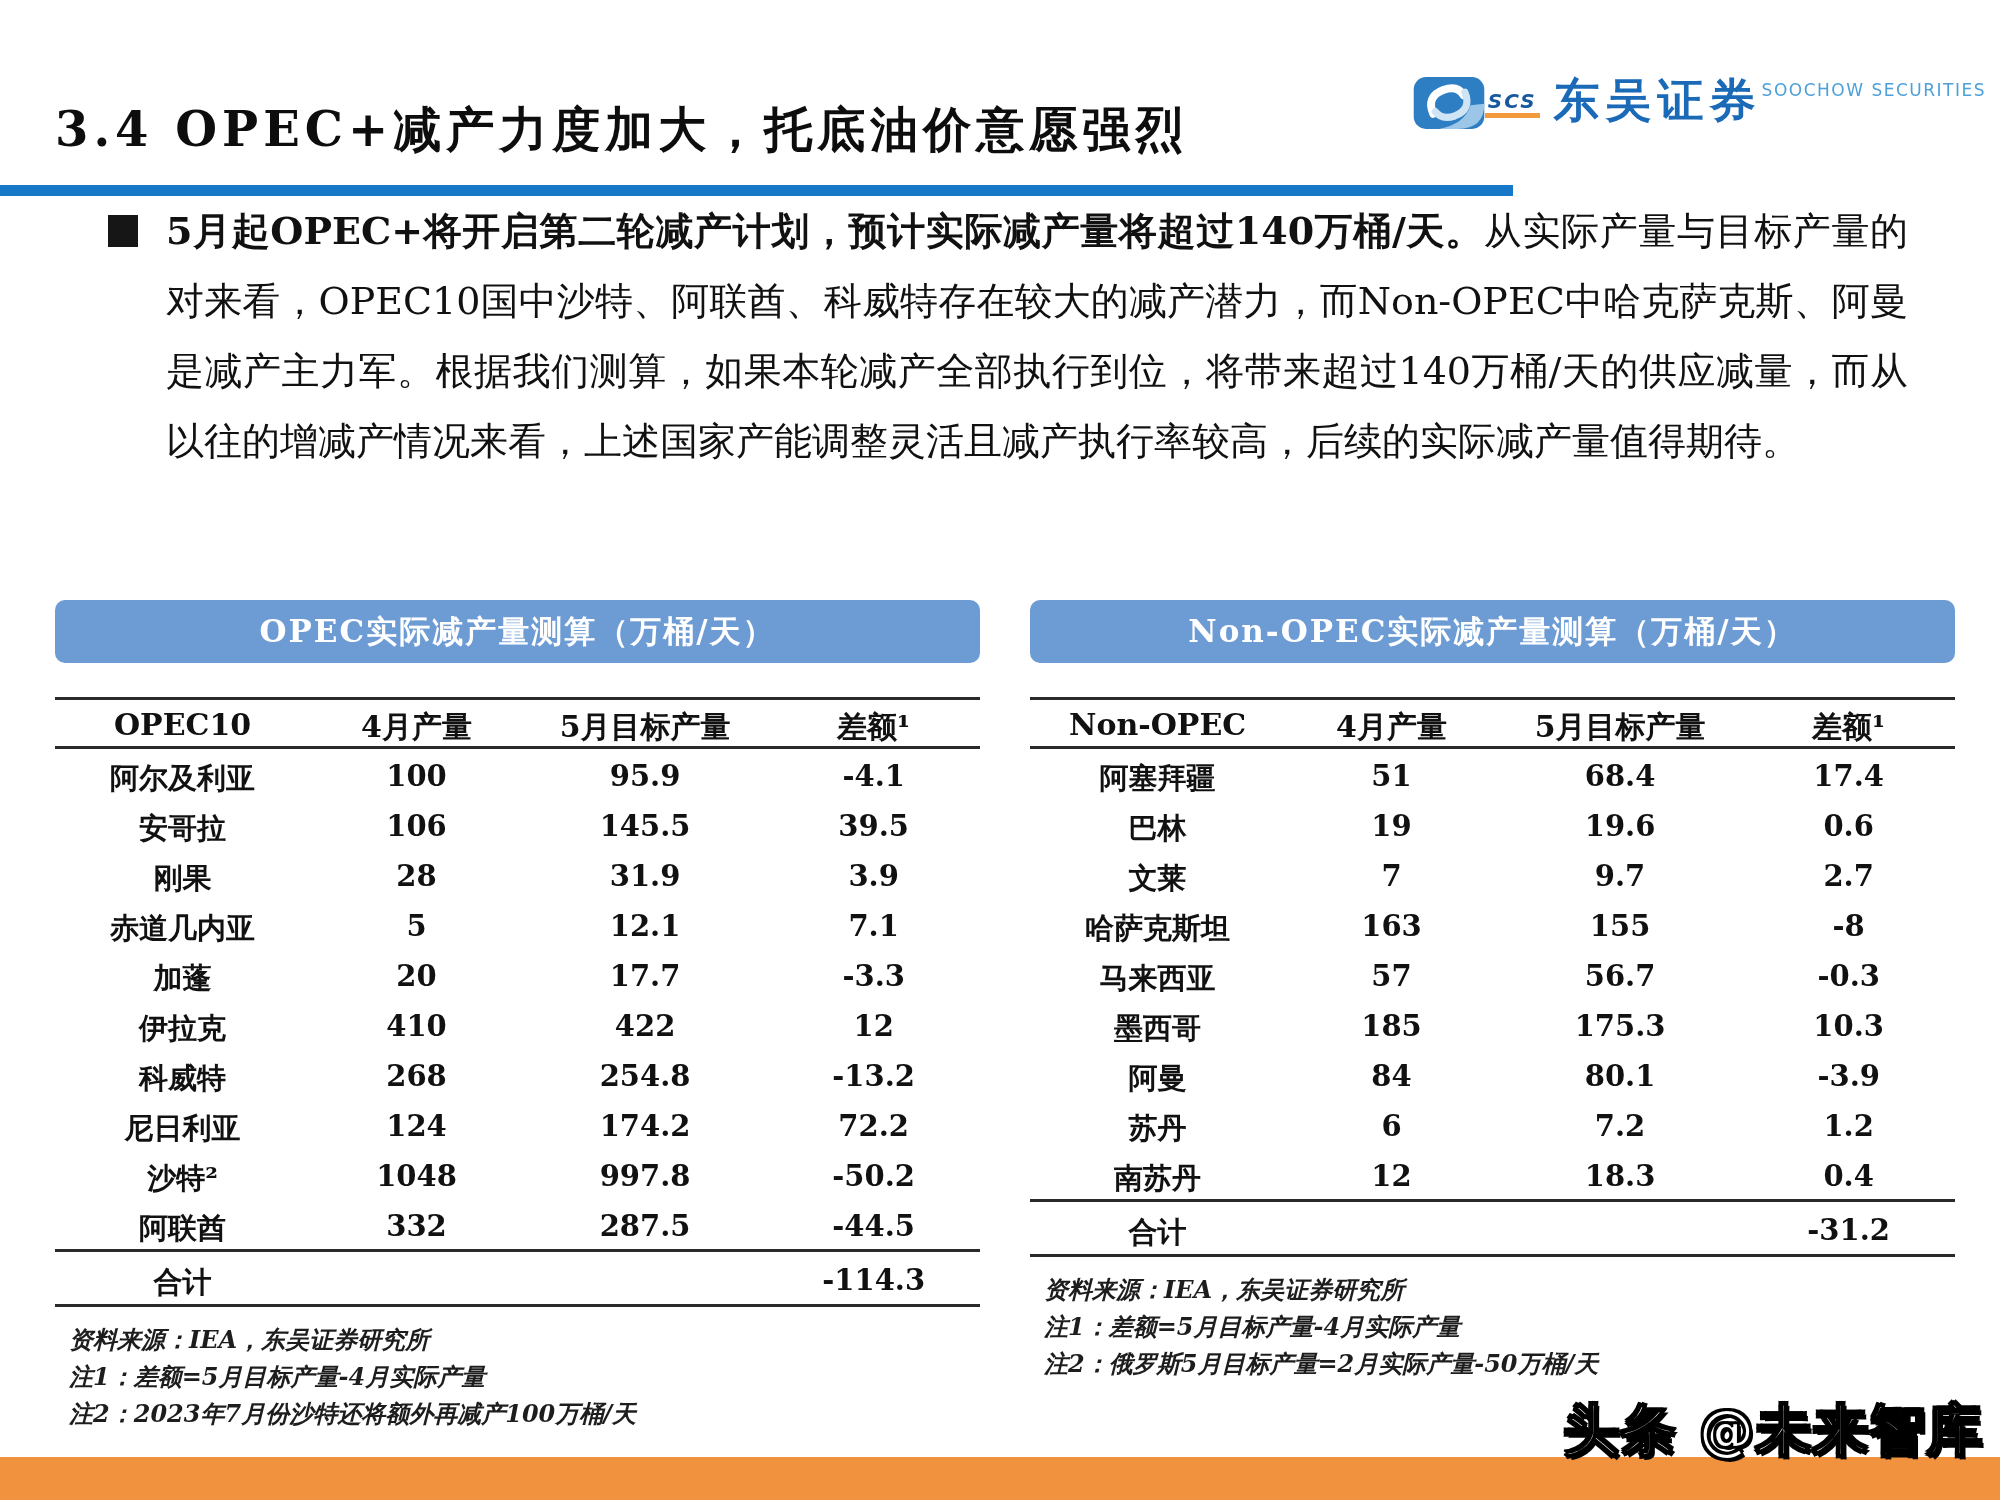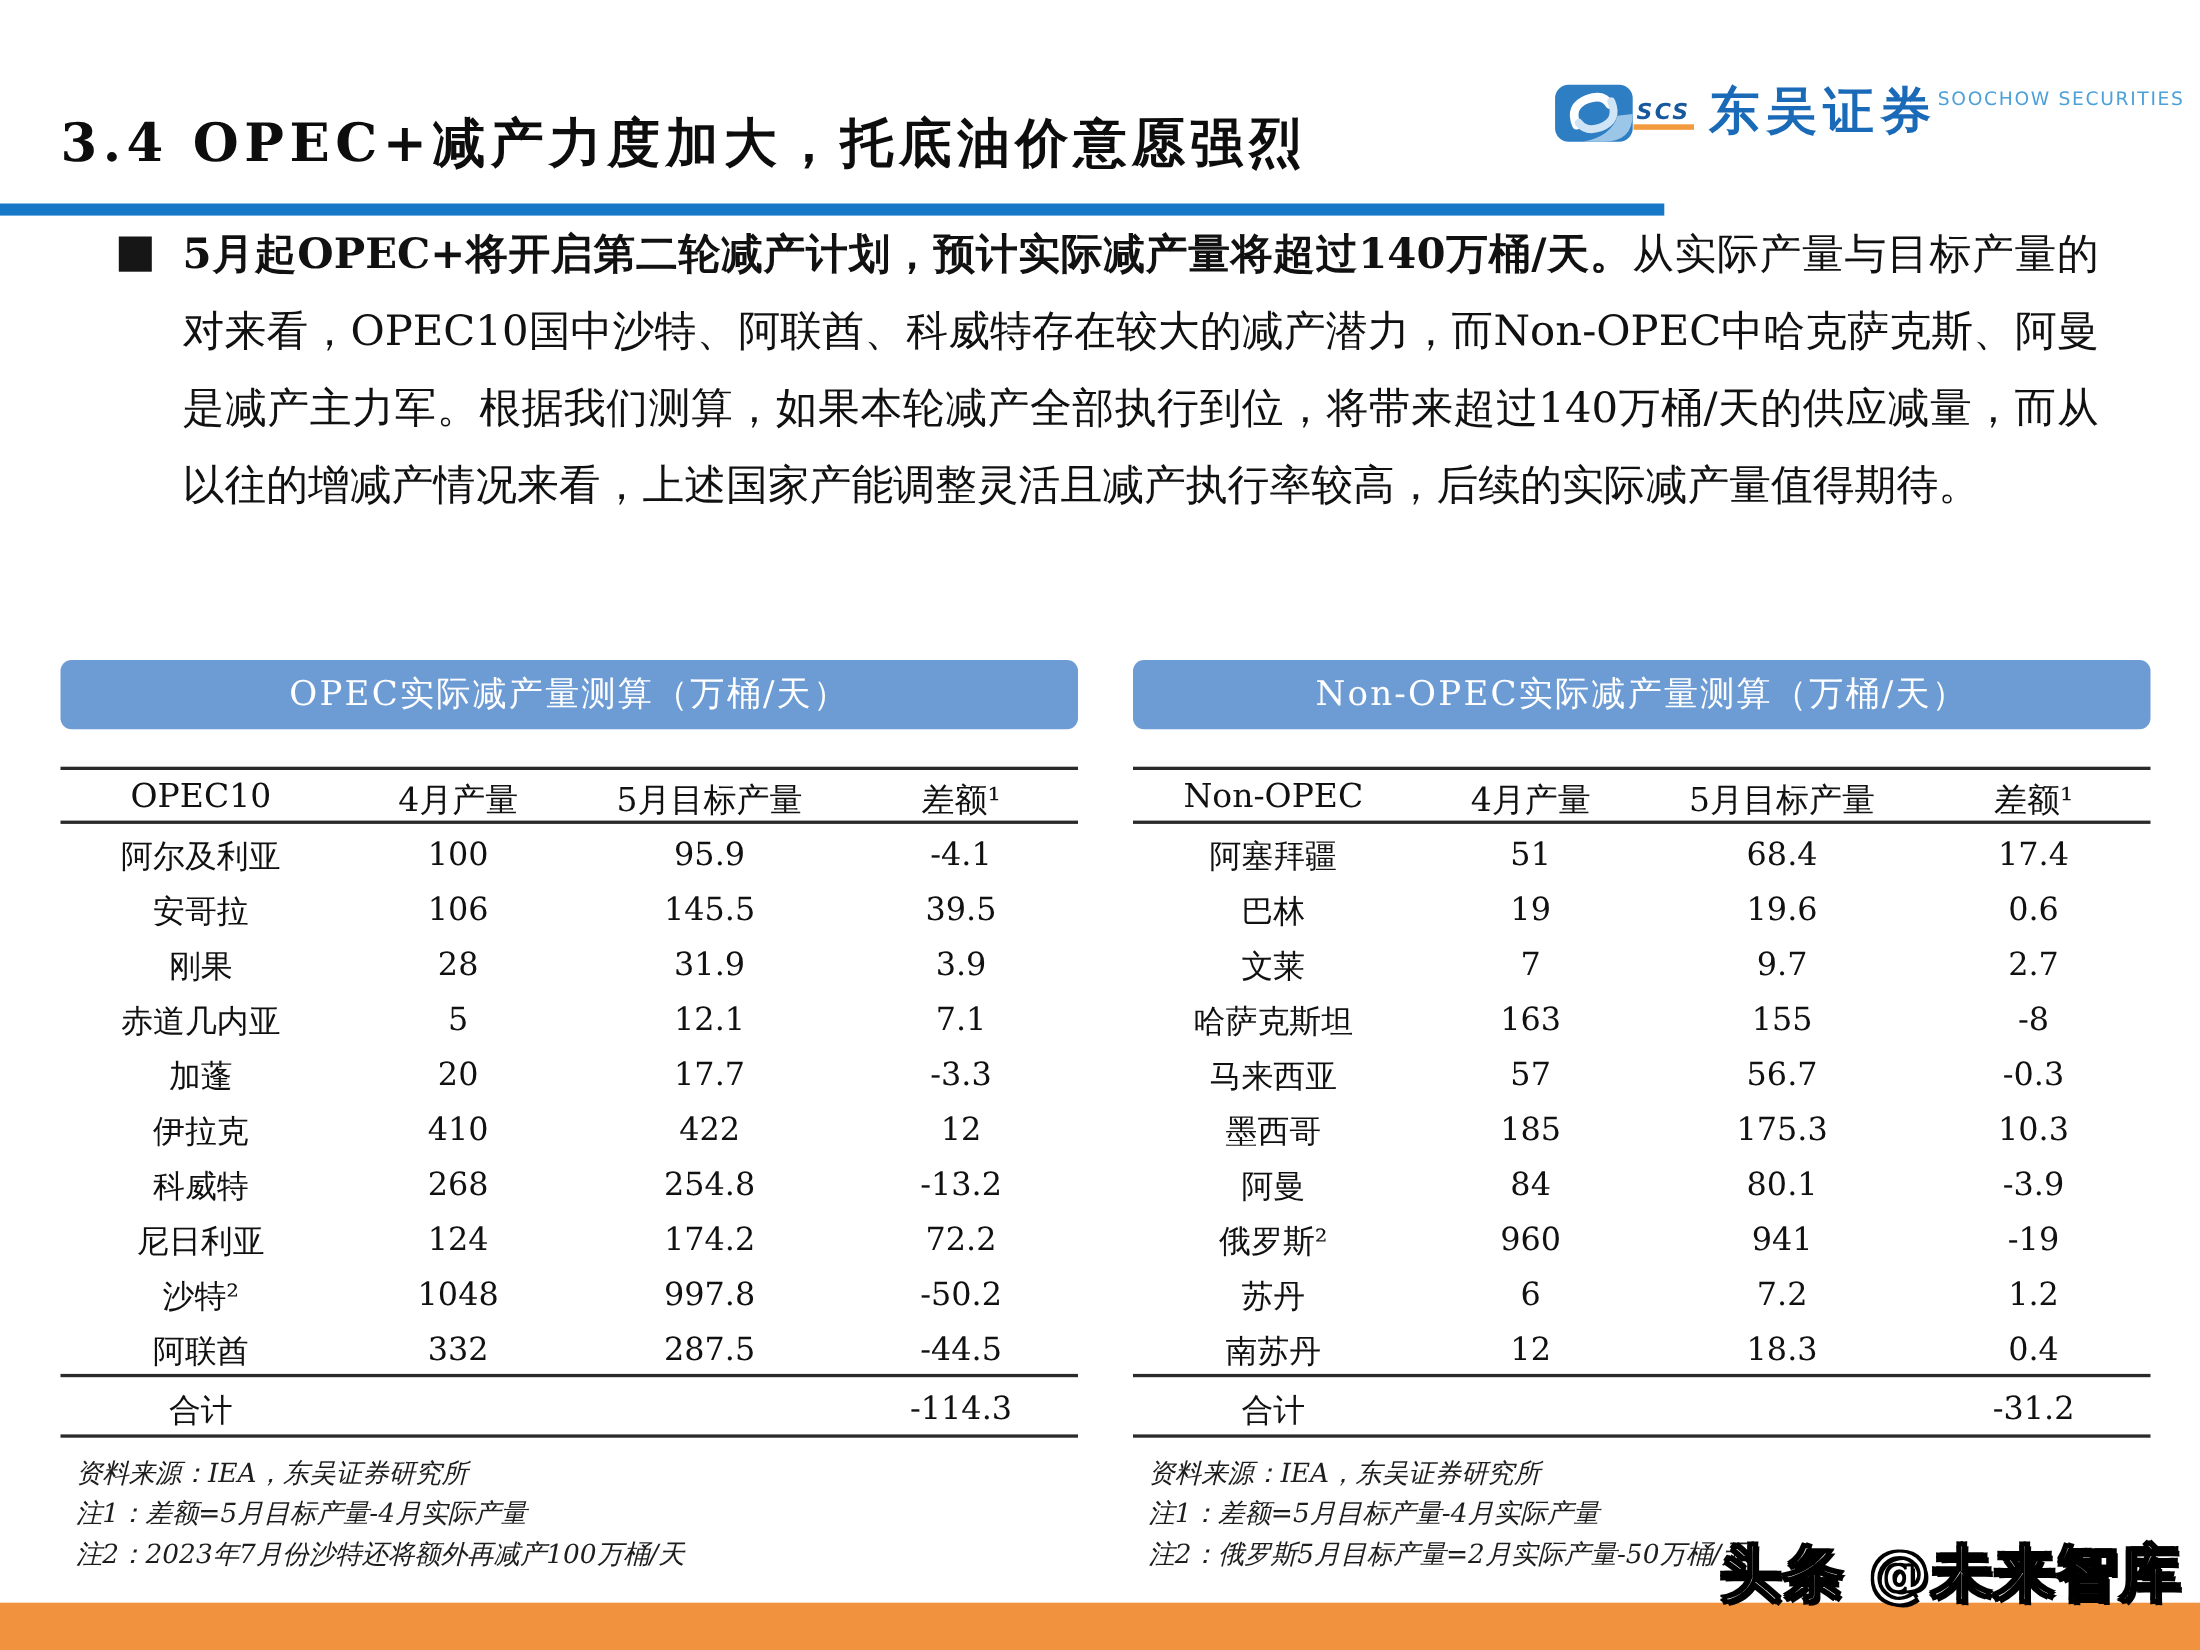--- a/index.html
+++ b/index.html
@@ -50,21 +50,21 @@
   .bullet-square {
     position:absolute; left:0; top:19px; width:30px; height:32px;
     background:#161616;
   }
   .bullet-para b { font-weight:bold; }
 
   
   .tables {
     position:absolute; left:0; top:600px; width:2000px;
     padding:0 45px 0 55px; box-sizing:border-box;
-    display:flex; gap:50px;
+    display:flex; gap:50px;font-weight:bold;
   }
   .table-block { flex:1; min-width:0; }
   .table-title {
     background:#6d9cd5; color:#ffffff; text-align:center;
     font-size:31px; height:63px; line-height:63px; border-radius:10px;
     letter-spacing:2px;
   }
   .tgrid { margin-top:34px; border-top:3px solid #2a2a2a; }
   .trow { display:grid; grid-template-columns:1.2fr 1fr 1.15fr 1fr; }
   .trow.thead { border-bottom:3px solid #2a2a2a; }
@@ -254,26 +254,20 @@
             <div class="tcell">175.3</div>
             <div class="tcell">10.3</div>
           </div>
           <div class="trow">
             <div class="tcell">阿曼</div>
             <div class="tcell">84</div>
             <div class="tcell">80.1</div>
             <div class="tcell">-3.9</div>
           </div>
           <div class="trow">
-            <div class="tcell">俄罗斯²</div>
-            <div class="tcell">960</div>
-            <div class="tcell">941</div>
-            <div class="tcell">-19</div>
-          </div>
-          <div class="trow">
             <div class="tcell">苏丹</div>
             <div class="tcell">6</div>
             <div class="tcell">7.2</div>
             <div class="tcell">1.2</div>
           </div>
           <div class="trow">
             <div class="tcell">南苏丹</div>
             <div class="tcell">12</div>
             <div class="tcell">18.3</div>
             <div class="tcell">0.4</div>

